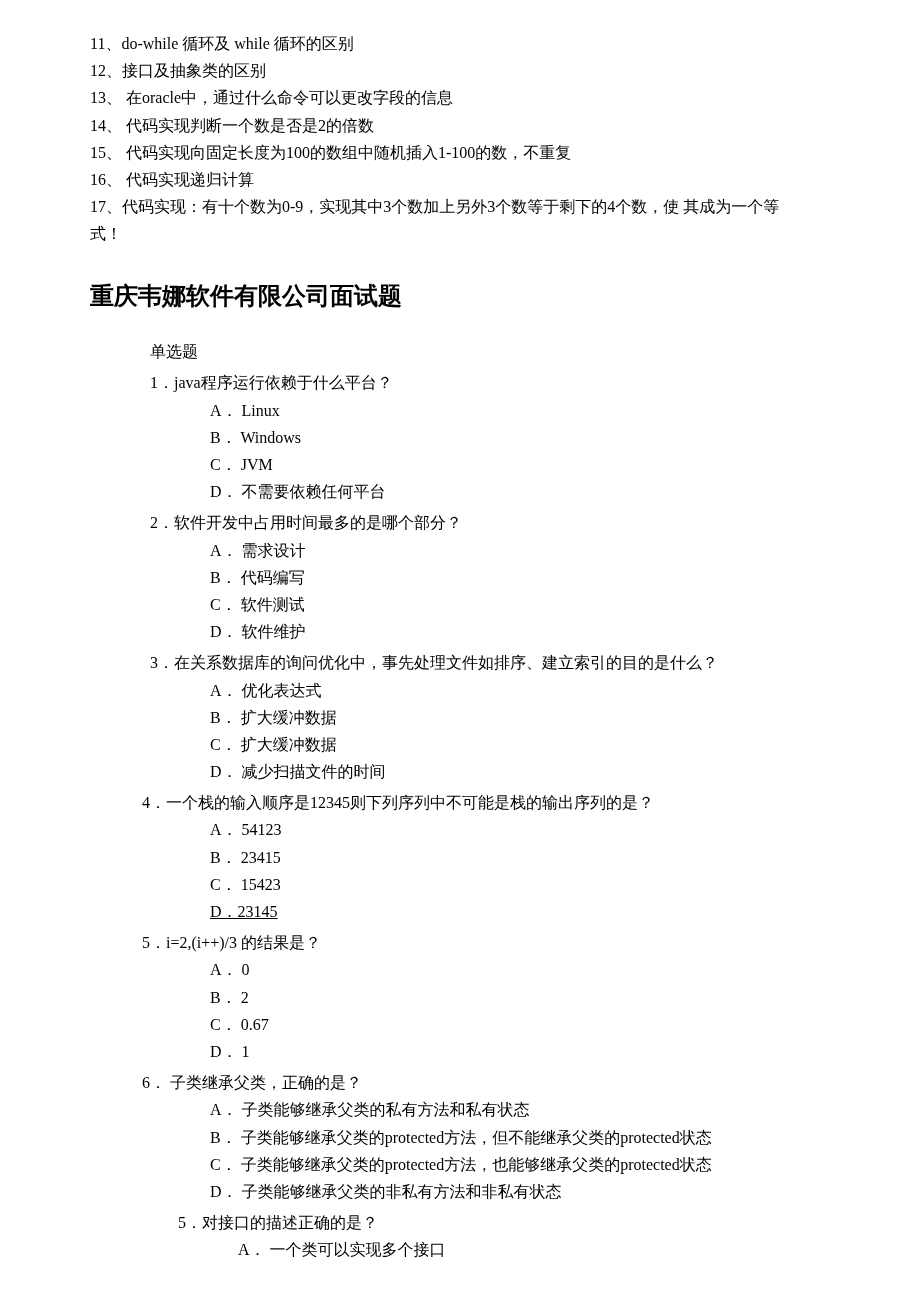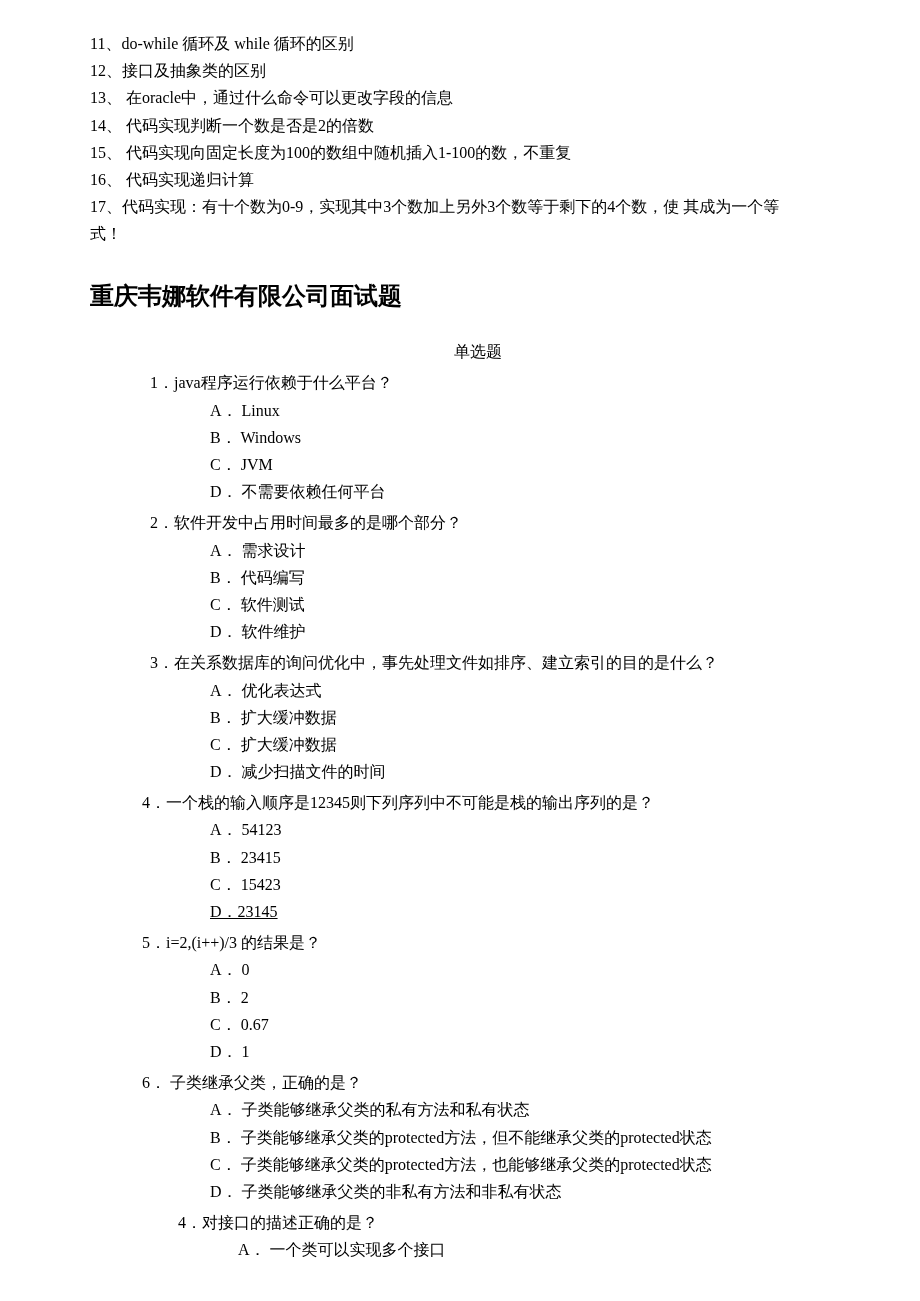--- a/index.html
+++ b/index.html
@@ -24,21 +24,20 @@
     word-break: break-all;
   }
   .title {
     font-family: Liberation Mono, monospace;
     font-size: 24px;
     font-weight: bold;
     margin: 20px 0 20px 0;
   }
   .section-label {
     padding-left: 60px;
-    text-align: center;
   }
   .qblock {
     margin-top: 4px;
   }
   .qtext {
     padding-left: 60px;
     text-indent: 0;
   }
   .qtext.less-indent {
     padding-left: 52px;
@@ -118,17 +117,17 @@
 
   <div class="qblock">
     <div class="qtext less-indent">6．   子类继承父类，正确的是？</div>
     <div class="option">A． 子类能够继承父类的私有方法和私有状态</div>
     <div class="option">B． 子类能够继承父类的protected方法，但不能继承父类的protected状态</div>
     <div class="option">C． 子类能够继承父类的protected方法，也能够继承父类的protected状态</div>
     <div class="option">D． 子类能够继承父类的非私有方法和非私有状态</div>
   </div>
 
   <div class="qblock">
-    <div class="q7">4．对接口的描述正确的是？</div>
+    <div class="q7">5．对接口的描述正确的是？</div>
     <div class="q7-option">A． 一个类可以实现多个接口</div>
   </div>
 
 </div>
 
 </body></html>

